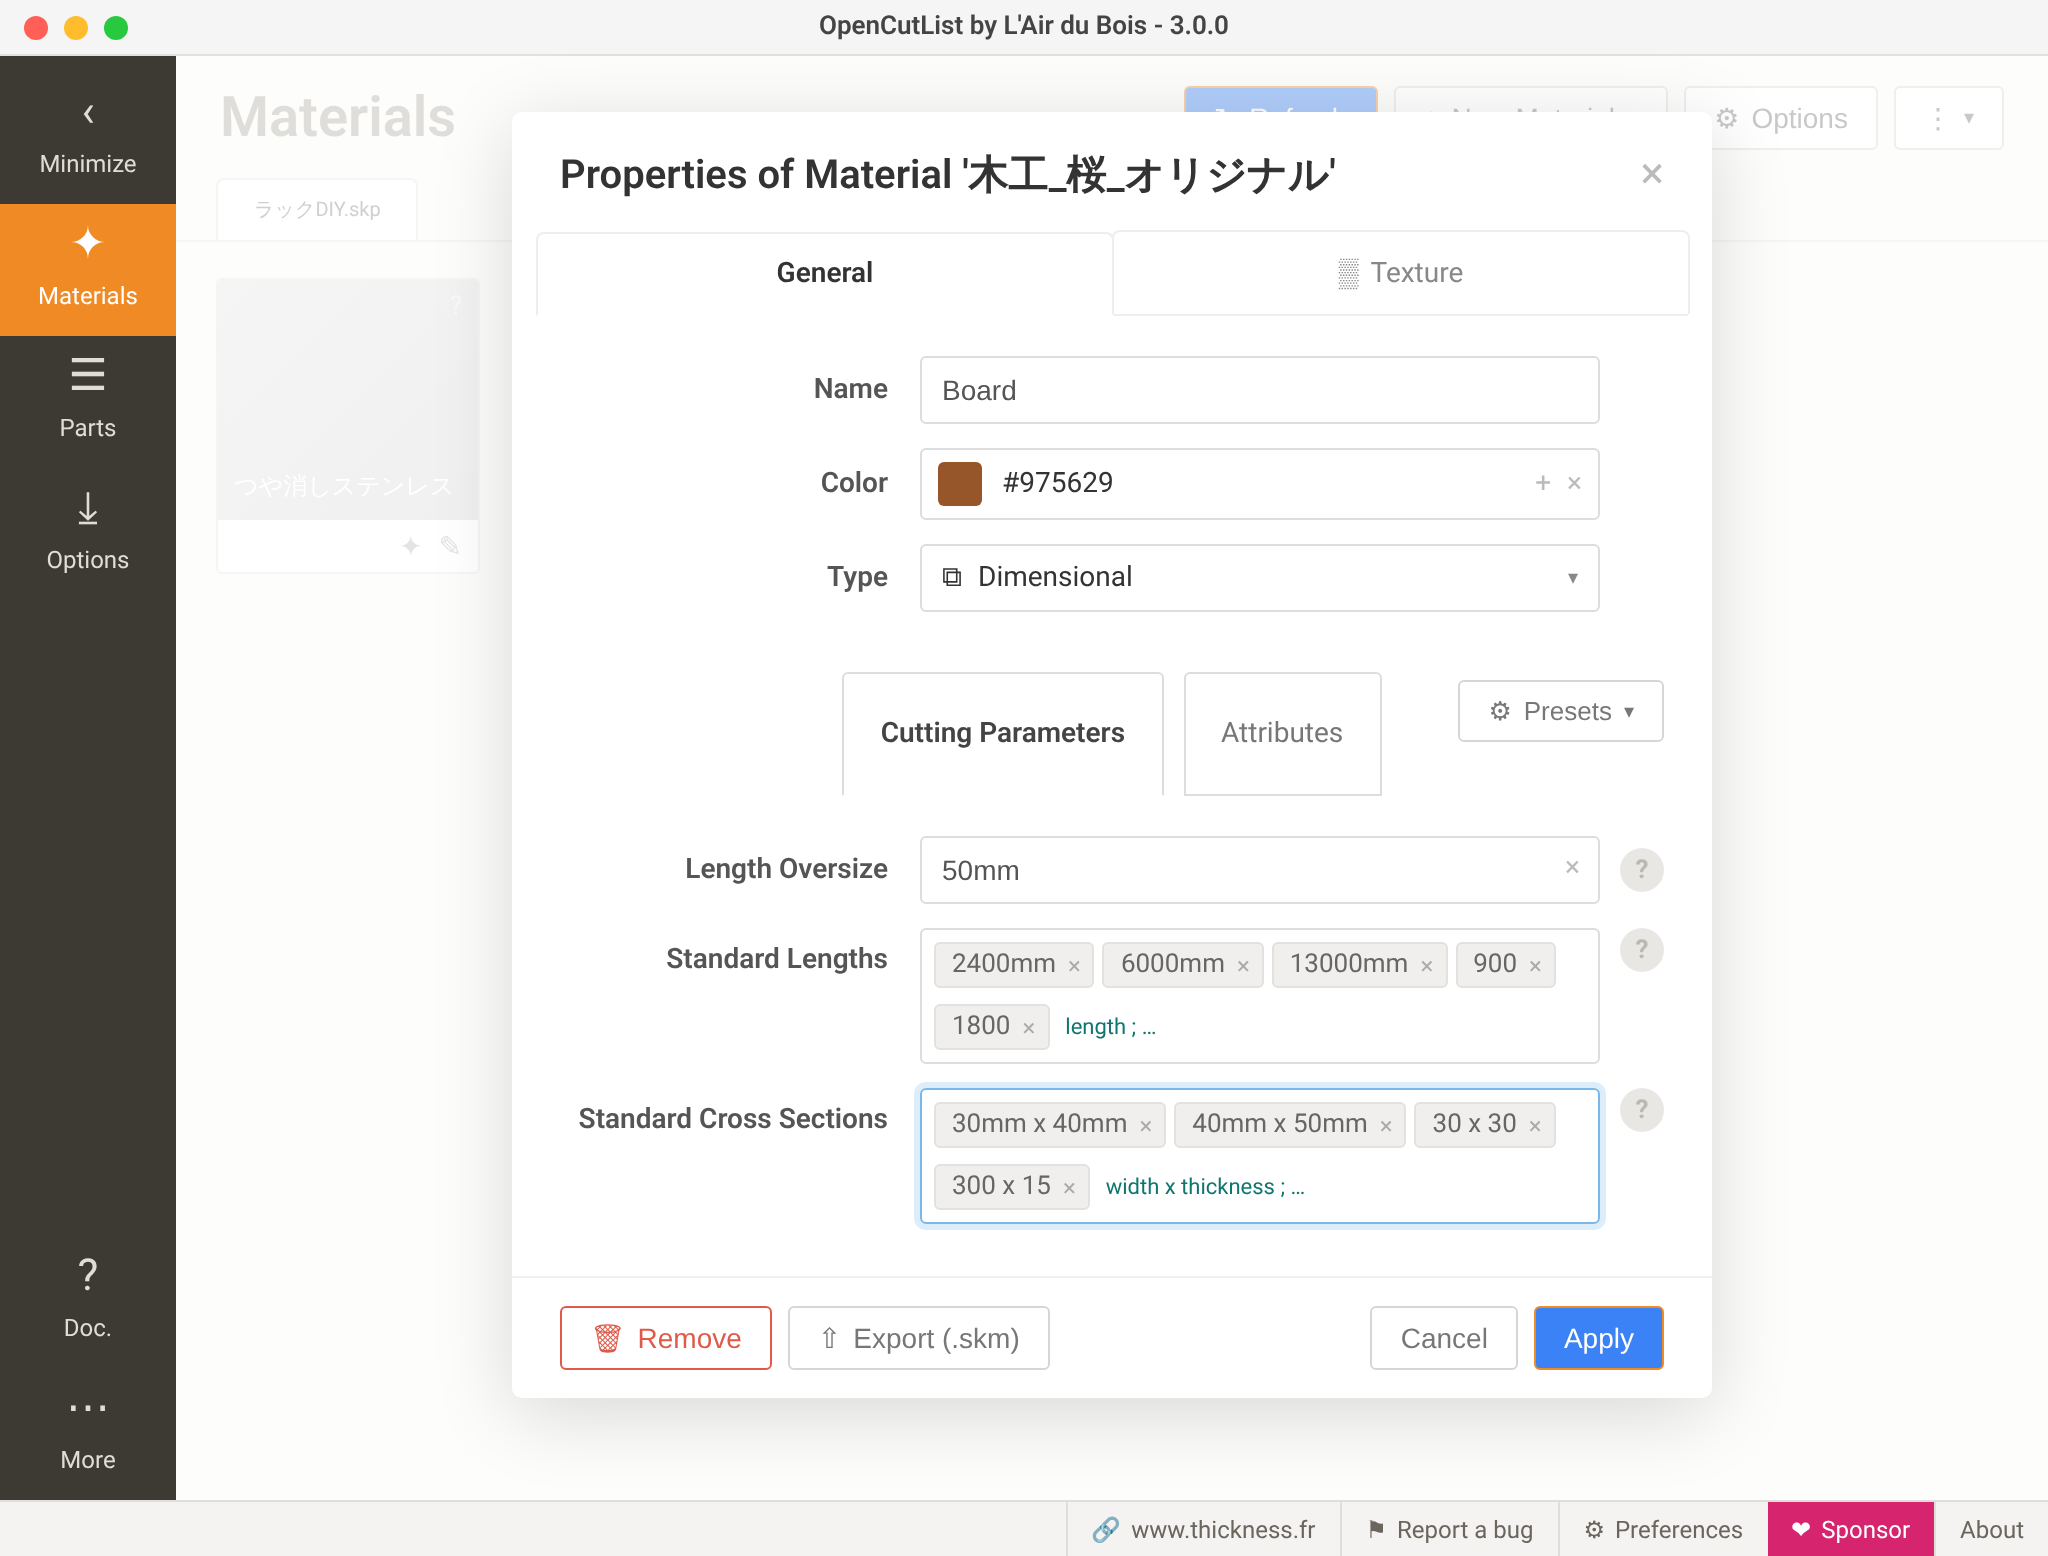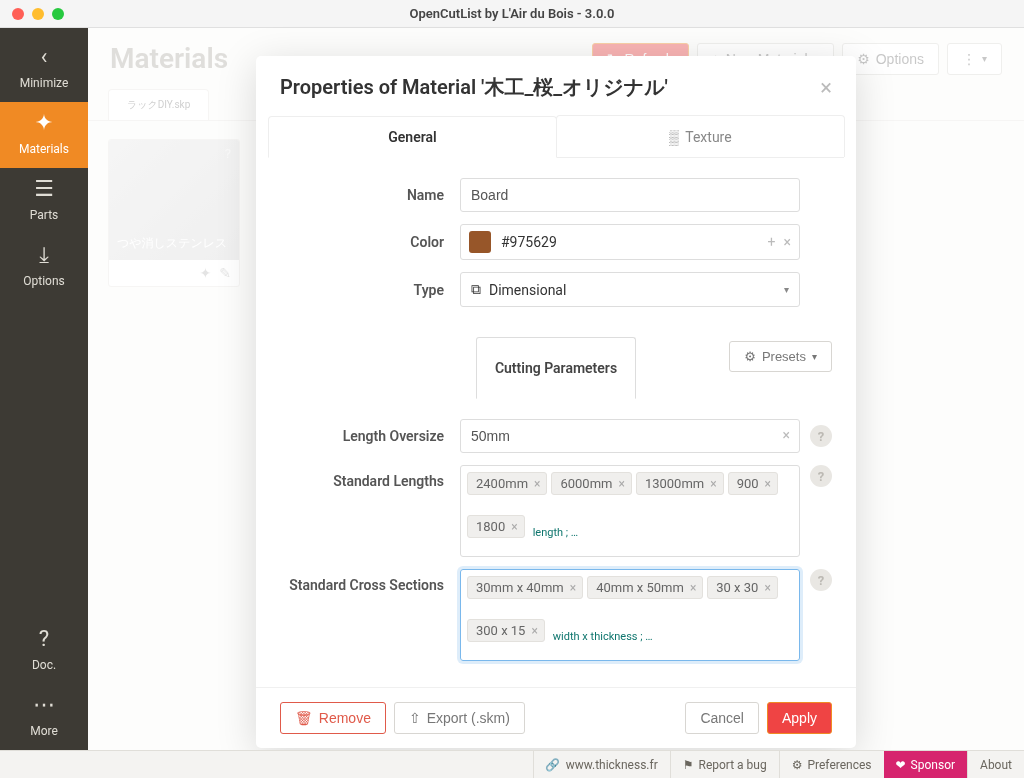--- a/index.html
+++ b/index.html
@@ -23,21 +23,21 @@
   .side-item .icon { font-size: 22px; line-height: 1; display: block; margin-bottom: 6px; }
   .side-item .label { font-size: 12px; }
   .side-spacer { flex: 1; }
 
   
   .main { flex: 1; background: #f9f9f8; position: relative; }
   .page-header { display: flex; align-items: center; padding: 14px 22px; }
   .page-title { font-size: 28px; font-weight: 600; color: #b0aca5; }
   .page-header .spacer { flex: 1; }
   .btn { border: 1px solid #d8d6d2; background: #fff; color: #777; padding: 7px 14px; border-radius: 3px; font-size: 14px; cursor: pointer; display: inline-flex; align-items: center; gap: 6px; }
-  .btn-orange { background: #ef4444; border-color: #f08a24; color: #fff; }
+  .btn-orange { background: #3b82f6; border-color: #f08a24; color: #fff; }
   .btn-red-outline { border-color: #e05a4a; color: #e05a4a; }
   .header-actions { display: flex; gap: 8px; }
 
   .file-tabs { display: flex; border-bottom: 1px solid #e9e7e3; padding: 0 20px; }
   .file-tab { background: #fff; border: 1px solid #e9e7e3; border-bottom: none; padding: 8px 18px; border-radius: 4px 4px 0 0; font-size: 10px; color: #888; }
 
   .materials-list { padding: 18px 20px; display: flex; gap: 14px; }
   .mat-card { width: 132px; border: 1px solid #e9e7e3; background: #fff; border-radius: 3px; overflow: hidden; }
   .mat-thumb { height: 120px; background: linear-gradient(135deg, #e6e6e6, #d9d9d9); position: relative; color: #fff; font-size: 12px; display: flex; align-items: flex-end; padding: 8px; }
   .mat-thumb::after { content: "?"; position: absolute; top: 6px; right: 8px; font-size: 13px; color: #f0f0f0; }
@@ -66,21 +66,21 @@
 
   .subtabs { display: flex; justify-content: center; gap: 10px; margin: 24px 24px 14px; position: relative; }
   .subtab { border: 1px solid #ddd; padding: 22px 18px; font-size: 14px; color: #777; border-radius: 3px 3px 0 0; cursor: pointer; }
   .subtab.active { font-weight: 600; color: #444; border-bottom: 1px solid #fff; }
   .presets-btn { position: absolute; right: 0; top: 4px; font-size: 13px; }
 
   .help-icon { width: 22px; height: 22px; border-radius: 50%; background: #e9e7e3; color: #bcb9b3; font-size: 13px; font-weight: 700; display: inline-flex; align-items: center; justify-content: center; margin-left: 10px; }
 
   .tag-input { border: 1px solid #ddd; border-radius: 3px; padding: 6px 6px 2px; display: flex; flex-wrap: wrap; gap: 4px; align-items: center; }
   .tag-input.focused { border-color: #7ab8ec; box-shadow: 0 0 0 3px rgba(122,184,236,0.25); }
-  .tag { background: #f0efed; border: 1px solid #e3e1dd; border-radius: 3px; padding: 3px 6px 3px 8px; font-size: 13px; color: #666; display: inline-flex; align-items: center; gap: 6px; margin-bottom: 16px; }
+  .tag { background: #f0efed; border: 1px solid #e3e1dd; border-radius: 3px; padding: 3px 6px 3px 8px; font-size: 13px; color: #666; display: inline-flex; align-items: center; gap: 6px; margin-bottom: 4px; }
   .tag .x { color: #aaa; font-size: 12px; cursor: pointer; }
   .tag-ghost { color: #0f766e; font-size: 11px; padding: 4px 4px 8px; flex: 1; min-width: 120px; }
 
   .modal-footer { display: flex; padding: 14px 24px 0; gap: 8px; border-top: 1px solid #f0f0f0; margin-top: 20px; }
   .modal-footer .spacer { flex: 1; }
 
   
   .statusbar { position: absolute; bottom: 0; left: 0; right: 0; height: 28px; background: #f4f3f1; border-top: 1px solid #e0ded9; display: flex; align-items: center; justify-content: flex-end; font-size: 12px; }
   .statusbar .item { padding: 0 12px; color: #6a665e; height: 100%; display: flex; align-items: center; gap: 5px; border-left: 1px solid #e0ded9; cursor: pointer; }
   .statusbar .sponsor { background: #d6246e; color: #fff; border: none; }
@@ -211,20 +211,21 @@
             <div class="select">
               <span>⧉</span>
               <span>Dimensional</span>
               <span class="caret">▾</span>
             </div>
           </div>
         </div>
 
         <div class="subtabs">
           <div class="subtab active">Cutting Parameters</div>
+          <div class="subtab">Attributes</div>
           <button class="btn presets-btn">
             <span>⚙</span>
             <span>Presets</span>
             <span style="font-size:10px;">▾</span>
           </button>
         </div>
 
         <div class="form-row">
           <div class="form-label">Length Oversize</div>
           <div class="form-control" style="position:relative;">

